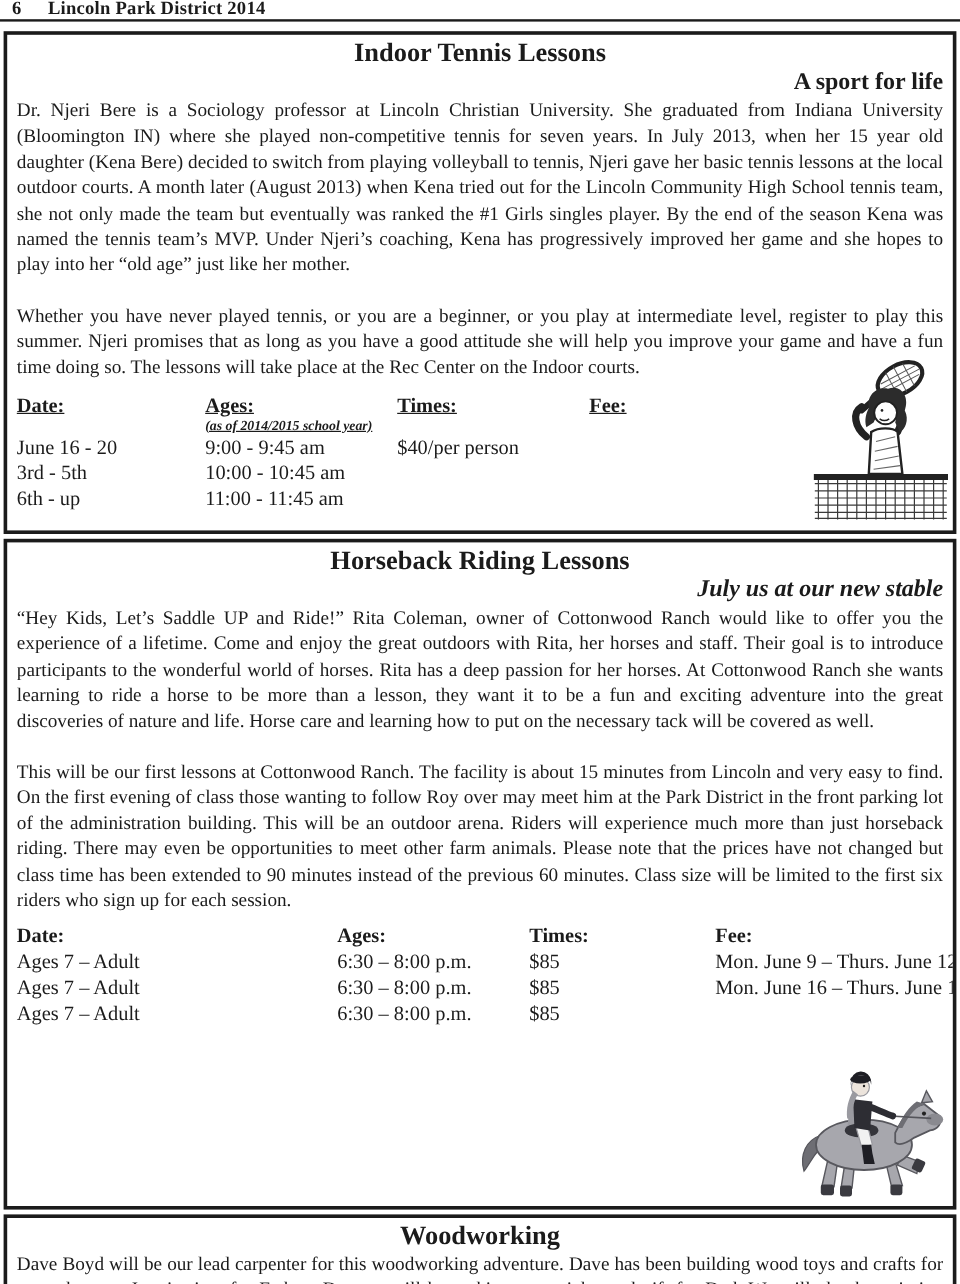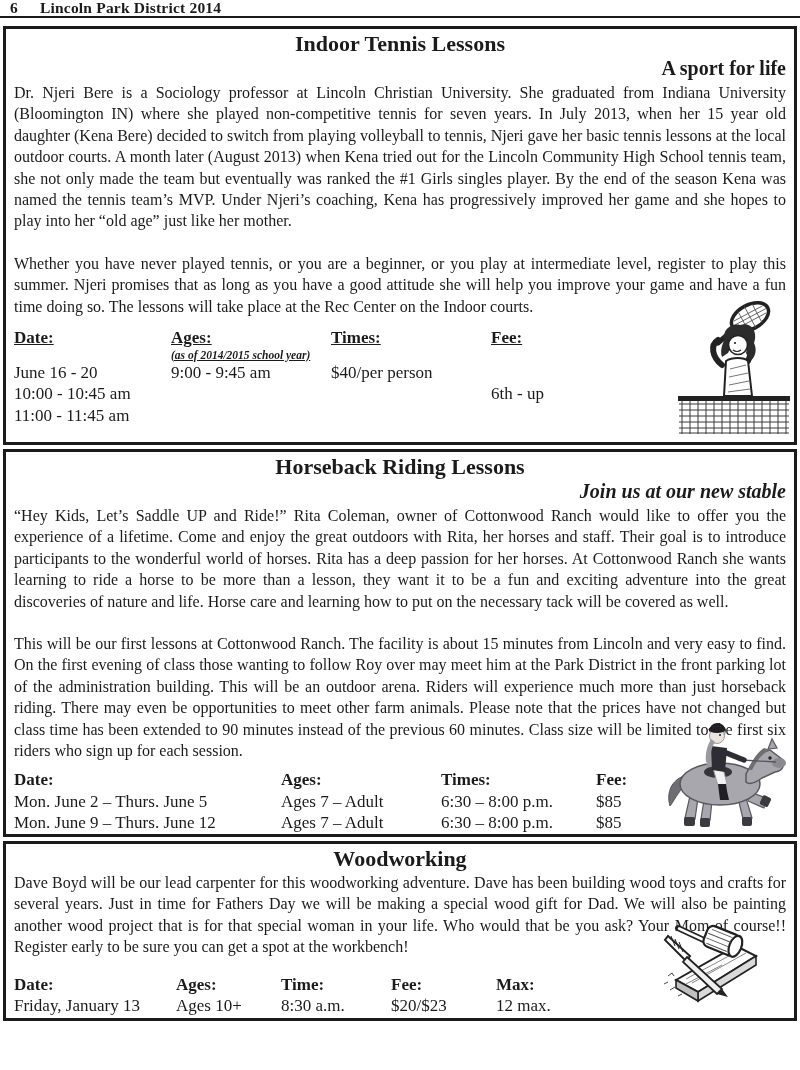--- a/index.html
+++ b/index.html
@@ -8,21 +8,21 @@
     font-family:"Liberation Serif","DejaVu Serif",serif;position:relative;
   }
   .page-header{padding:0 10px;font-weight:bold;font-size:15.5px;line-height:15px;letter-spacing:.2px;}
   .page-header .pgnum{margin-right:22px;}
   .header-rule{border:0;border-top:2.5px solid #1b1b1b;margin:1px 0 0 0;}
   .section{
     margin:0 3px;border:3px solid #1b1b1b;padding:1px 8px 0 8px;
     position:relative;box-sizing:border-box;overflow:hidden;background:#fff;
   }
   #tennis-section{margin-top:8px;height:419px;}
-  #horseback-section{margin-top:4px;height:388px;}
+  #horseback-section{margin-top:4px;height:559px;}
   #woodworking-section{margin-top:4px;height:180px;}
   .section-title{text-align:center;font-size:22px;font-weight:bold;margin:1px 0 0 0;line-height:26px;}
   .section-subtitle{text-align:right;font-size:20px;font-weight:bold;margin:0 0 2px 0;line-height:23px;}
   .section-subtitle.italic{font-style:italic;}
   .body-par{font-size:16px;line-height:21.4px;text-align:justify;margin:0 0 21px 0;}
   .body-par.tight{margin-bottom:10px;}
   .body-par.last{margin-bottom:0;}
   .sched{display:grid;font-size:17px;line-height:21.5px;}
   .sched span{white-space:nowrap;}
   #tennis-table{grid-template-columns:157px 160px 160px 1fr;margin-top:2px;}
@@ -59,20 +59,21 @@
     <span></span>
     <span class="ages-note">(as of 2014/2015 school year)</span>
     <span></span>
     <span></span>
 
     <span>June 16 - 20</span>
     <span>9:00 - 9:45 am</span>
     <span>$40/per person</span>
 
     <span></span>
+    <span>3rd - 5th</span>
     <span>10:00 - 10:45 am</span>
     <span></span>
 
     <span></span>
     <span>6th - up</span>
     <span>11:00 - 11:45 am</span>
     <span></span>
   </div>
 
   <div class="illus" id="tennis-illus">
@@ -130,31 +131,30 @@
           <line x1="51" y1="78" x2="70" y2="74"></line>
         <line x1="51" y1="86" x2="71" y2="82"></line>
           <line x1="50" y1="93" x2="72" y2="90"></line>
       </g>
     </svg>
   </div>
 </section>
 
 <section class="section" id="horseback-section">
   <h1 class="section-title">Horseback Riding Lessons</h1>
-  <h2 class="section-subtitle italic">Join us at our new stable</h2>
+  <h2 class="section-subtitle italic">July us at our new stable</h2>
   <p class="body-par">“Hey Kids, Let’s Saddle UP and Ride!”  Rita Coleman, owner of Cottonwood Ranch would like to offer you the experience of a lifetime. Come and enjoy the great outdoors with Rita, her horses and staff.  Their goal is to introduce participants to the wonderful world of horses.  Rita has a deep passion for her horses.  At Cottonwood Ranch she wants learning to ride a horse to be more than a lesson, they want it to be a fun and exciting adventure into the great discoveries of nature and life.  Horse care and learning how to put on the necessary tack will be covered as well.</p>
   <p class="body-par last">This will be our first lessons at Cottonwood Ranch.  The facility is about 15 minutes from Lincoln and very easy to find.  On the first evening of class those wanting to follow Roy over may meet him at the Park District in the front parking lot of the administration building.  This will be an outdoor arena.  Riders will experience much more than just horseback riding.  There may even be opportunities to meet other farm animals.  Please note that the prices have not changed but class time has been extended to 90 minutes instead of the previous 60 minutes.  Class size will be limited to the first six riders who sign up for each session.</p>
 
   <div class="sched" id="horseback-table">
     <span class="hdr">Date:</span>
     <span class="hdr">Ages:</span>
     <span class="hdr">Times:</span>
     <span class="hdr">Fee:</span>
 
-    <span>Mon. June 2 – Thurs. June 5</span>
     <span>Ages 7 – Adult</span>
     <span>6:30 – 8:00 p.m.</span>
     <span>$85</span>
 
     <span>Mon. June 9 – Thurs. June 12</span>
     <span>Ages 7 – Adult</span>
     <span>6:30 – 8:00 p.m.</span>
     <span>$85</span>
 
     <span>Mon. June 16 – Thurs. June 19</span>

